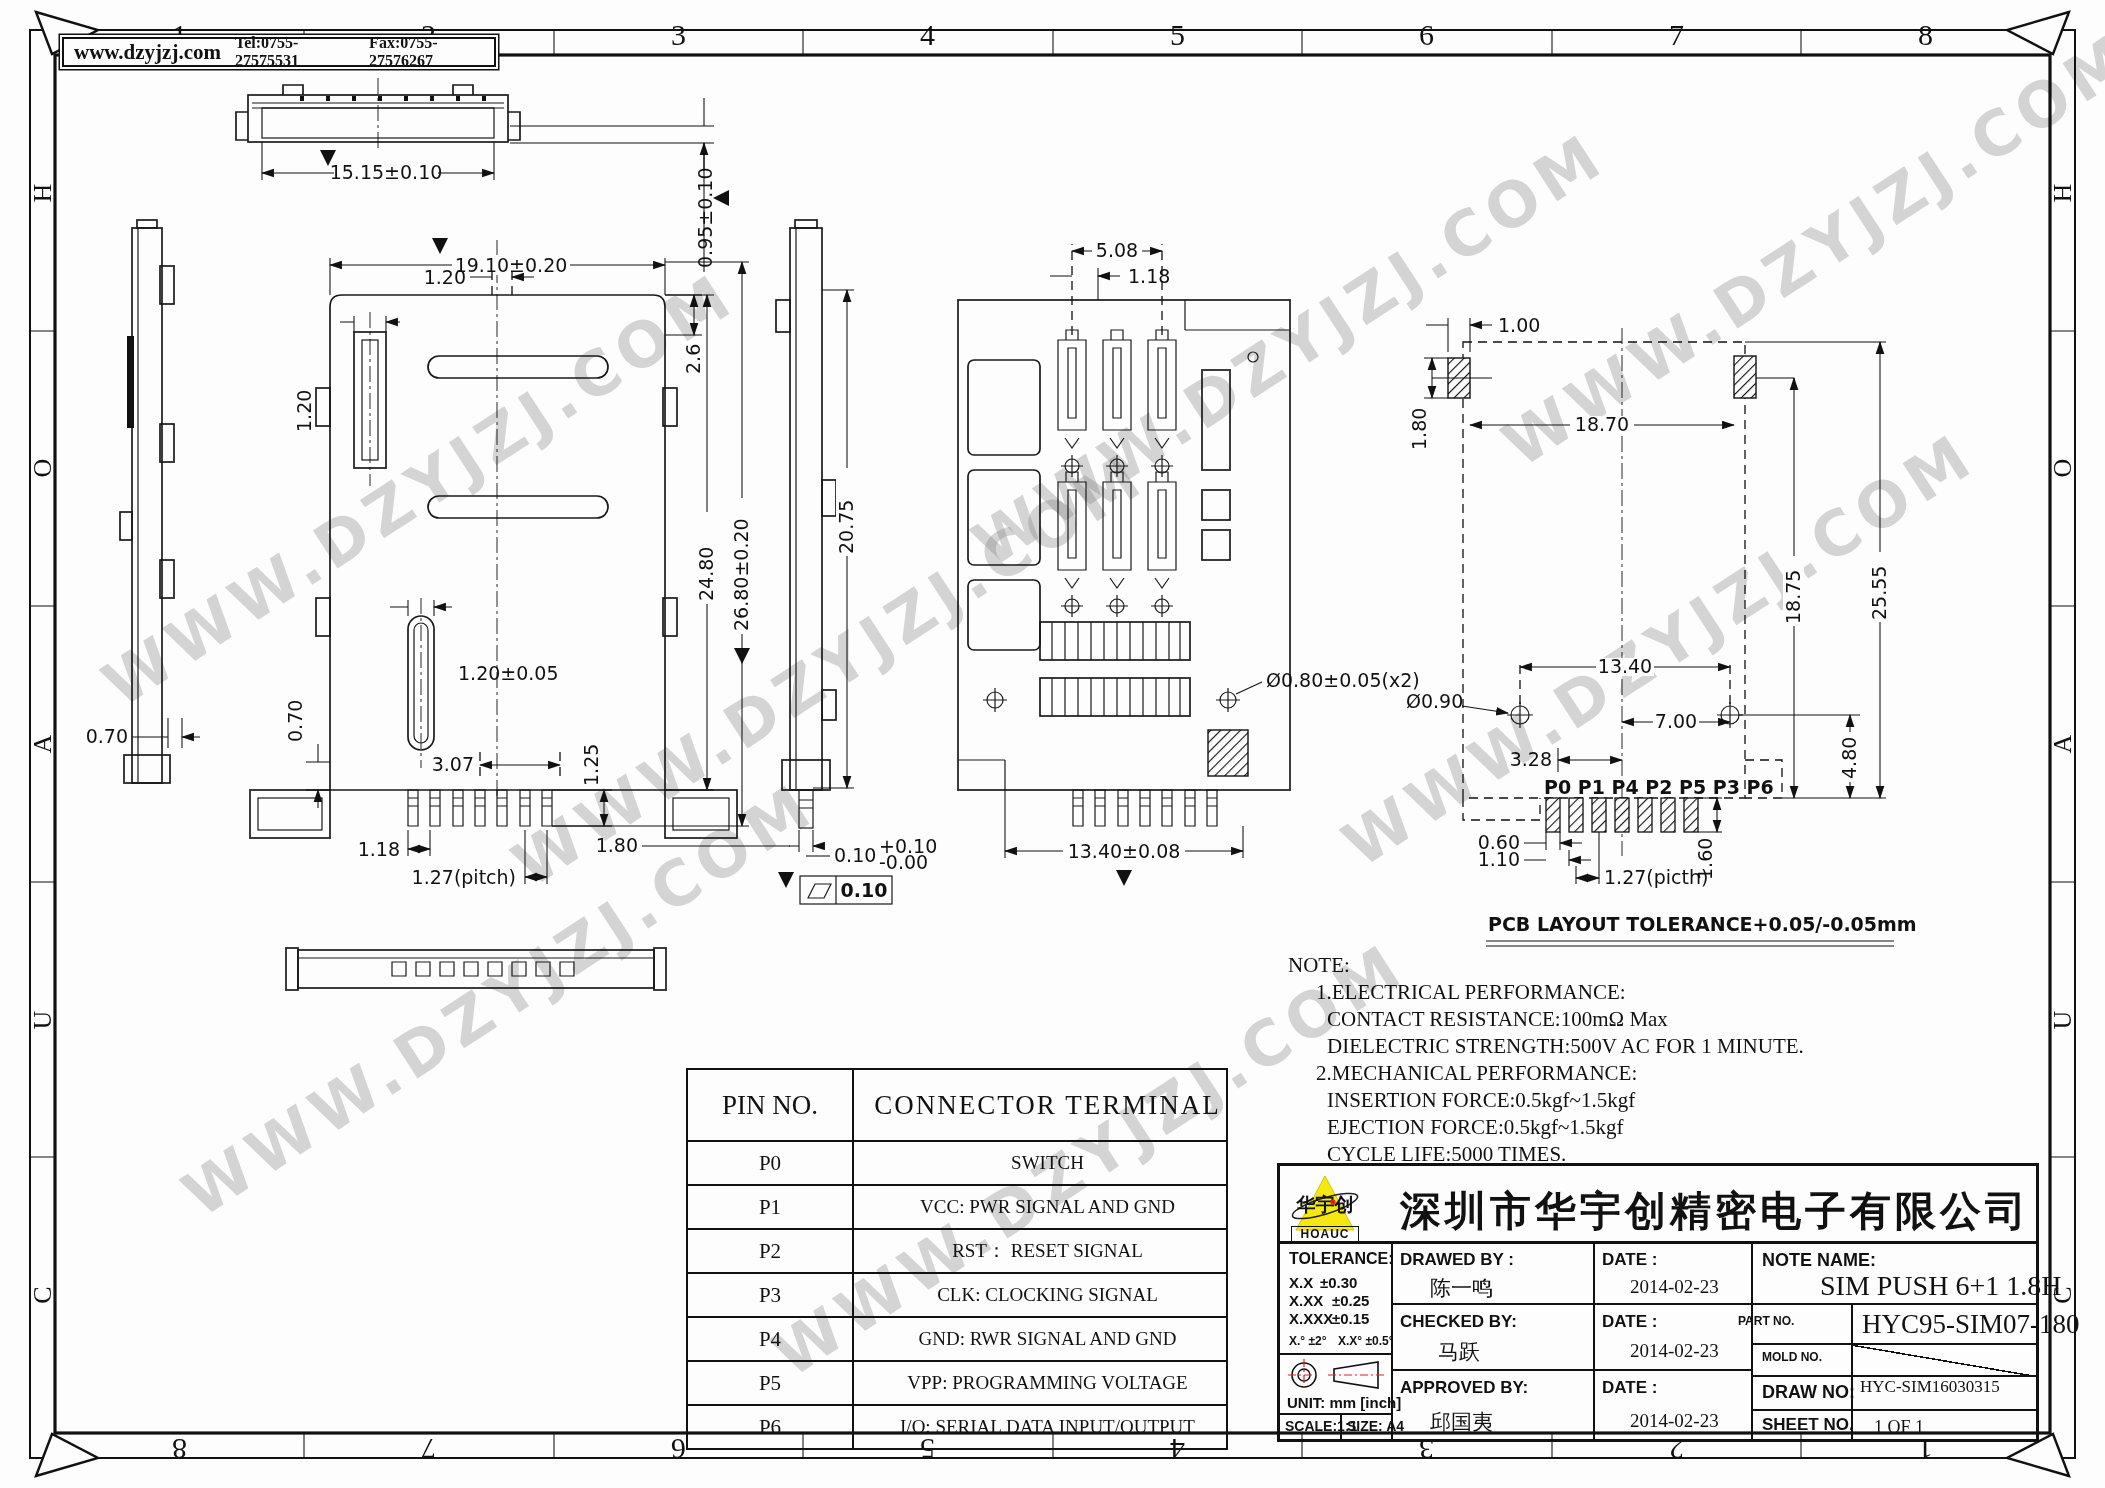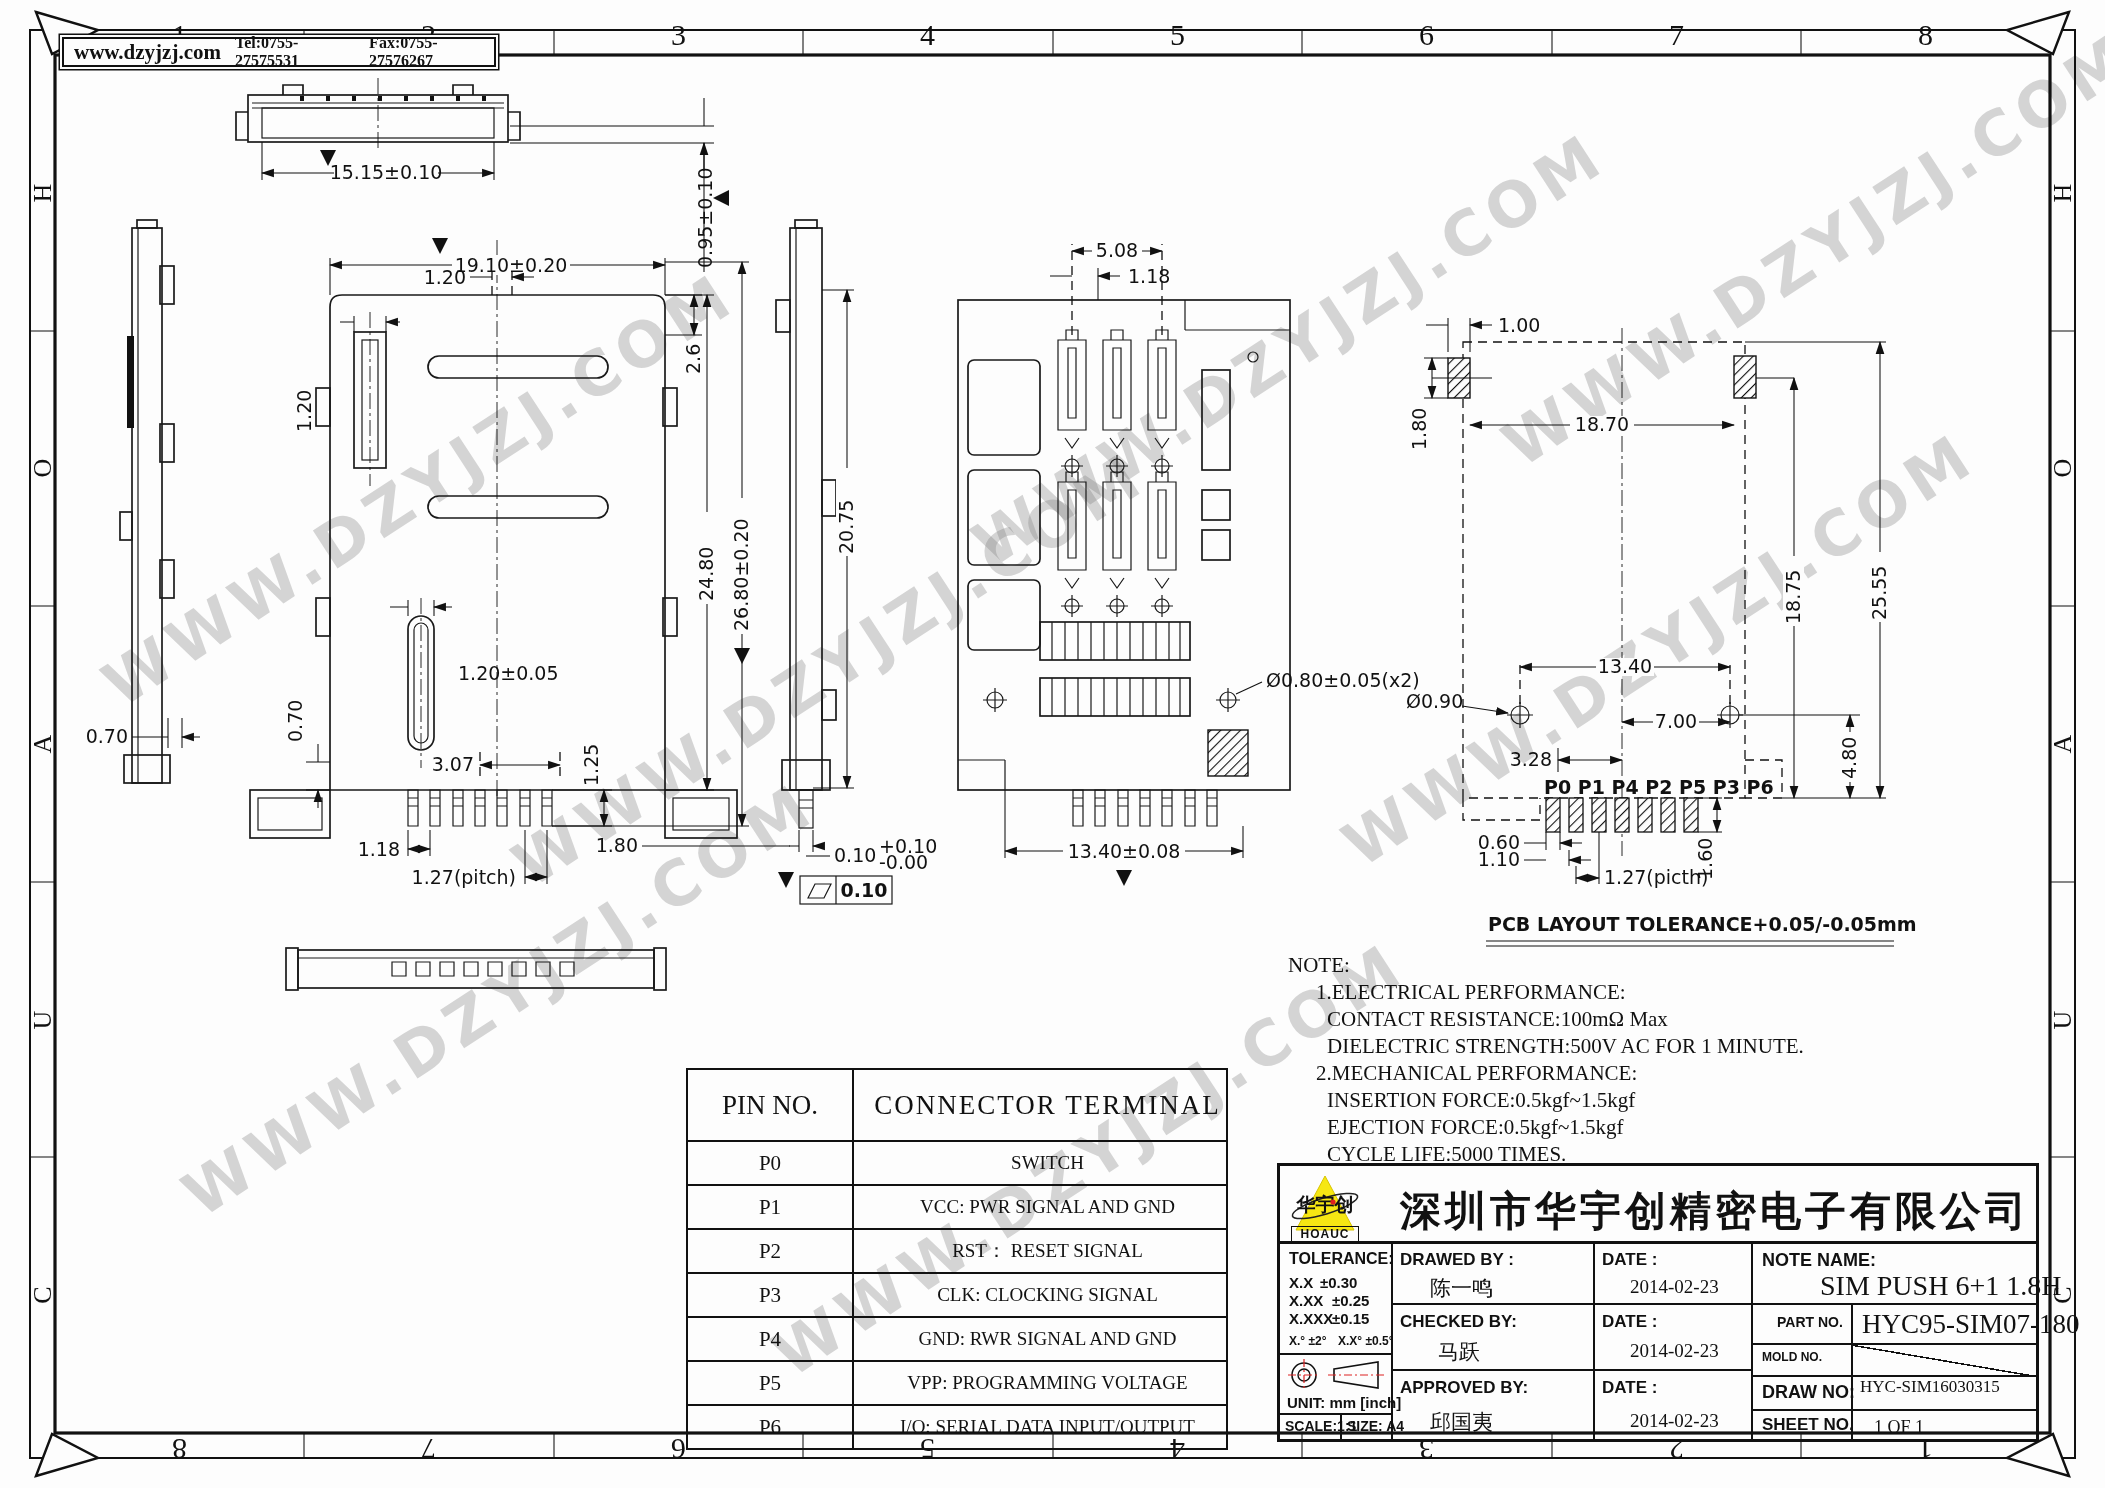--- a/index.html
+++ b/index.html
@@ -542,21 +542,21 @@
     <div class="tb-txt val-cn" style="left:158px;top:172px">马跃</div>
     <div class="tb-txt lbl" style="left:322px;top:146px">DATE :</div>
     <div class="tb-txt val-dt" style="left:350px;top:174px">2014-02-23</div>
     <div class="tb-txt lbl" style="left:120px;top:212px">APPROVED BY:</div>
     <div class="tb-txt val-cn" style="left:150px;top:242px">邱国夷</div>
     <div class="tb-txt lbl" style="left:322px;top:212px">DATE :</div>
     <div class="tb-txt val-dt" style="left:350px;top:244px">2014-02-23</div>
 
     <div class="tb-txt lbl" style="left:482px;top:84px;font-size:18px">NOTE NAME:</div>
     <div class="tb-txt val-sr" style="left:540px;top:104px;font-size:28px">SIM PUSH 6+1 1.8H</div>
-    <div class="tb-txt lbl" style="left:497px;top:148px;font-size:14px">PART NO.</div>
+    <div class="tb-txt lbl" style="left:458px;top:148px;font-size:12px">PART NO.</div>
     <div class="tb-txt val-sr" style="left:582px;top:143px;font-size:27px">HYC95-SIM07-180</div>
     <div class="tb-txt lbl" style="left:482px;top:184px;font-size:12px">MOLD NO.</div>
     <div class="moldline"></div>
     <div class="tb-txt lbl" style="left:482px;top:216px;font-size:18px">DRAW NO:</div>
     <div class="tb-txt val-sr" style="left:580px;top:211px;font-size:17px">HYC-SIM16030315</div>
     <div class="tb-txt lbl" style="left:482px;top:249px;font-size:17px">SHEET NO.</div>
     <div class="tb-txt val-sr" style="left:594px;top:251px;font-size:18px">1 OF 1</div>
   </div>
 
 </div>

